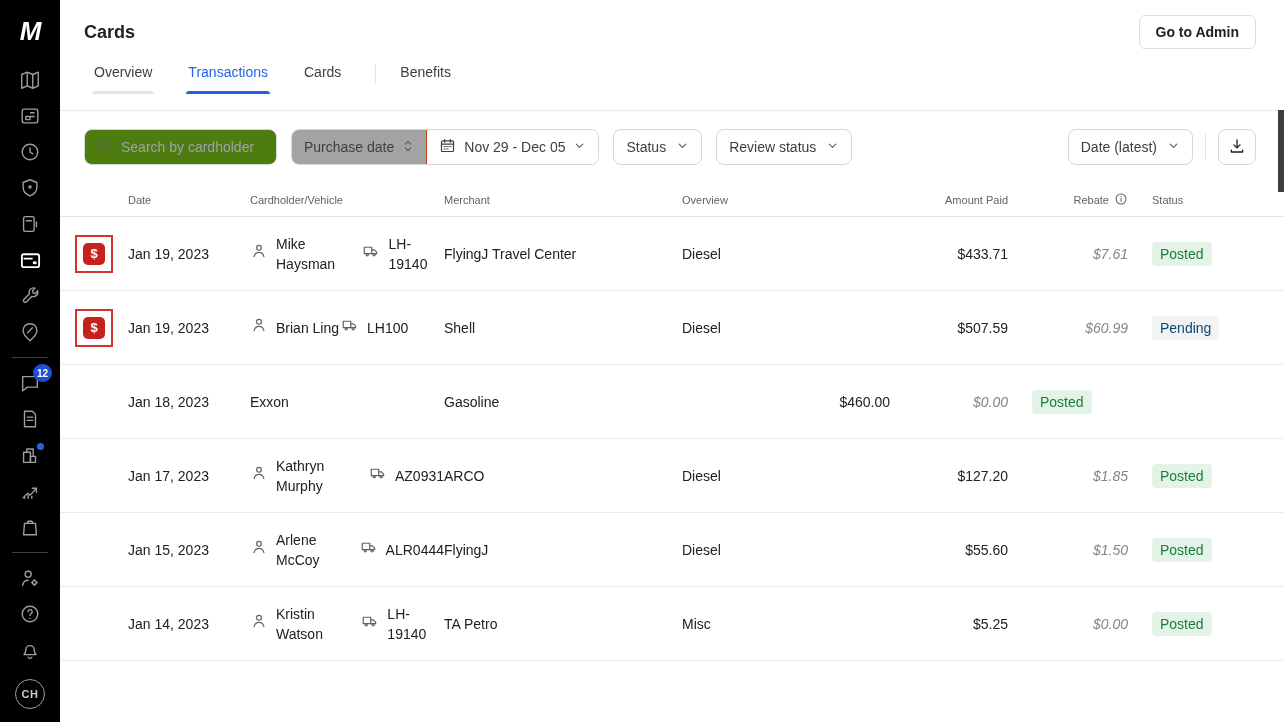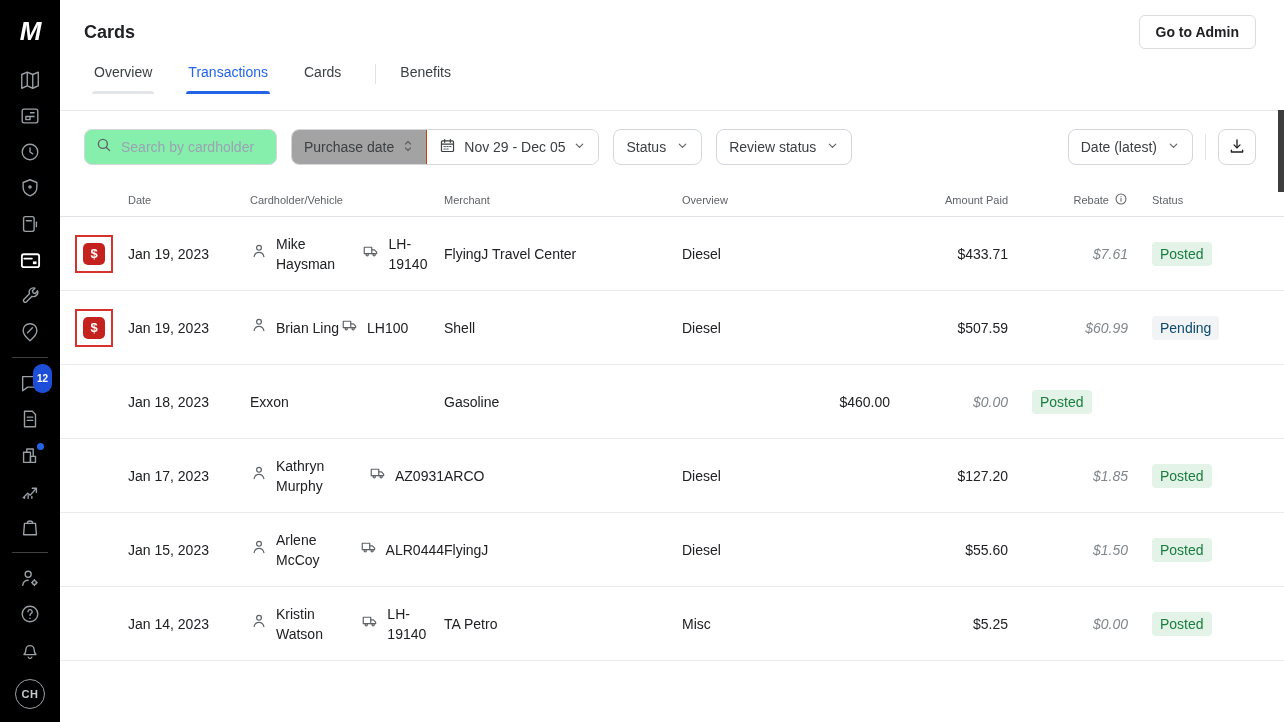--- a/index.html
+++ b/index.html
@@ -12,21 +12,21 @@
              display:flex; flex-direction:column; align-items:center; }
   .logo { height:62px; display:flex; align-items:center; justify-content:center;
           color:#fff; font-size:26px; font-weight:800; font-style:italic;
           letter-spacing:-1px; width:100%; }
   .side-icon { width:60px; height:36px; display:flex; align-items:center;
                justify-content:center; color:#9aa0a6; position:relative; cursor:pointer; }
   .side-icon svg { display:block; }
   .side-icon.active { color:#ffffff; }
   .side-divider { width:36px; height:1px; background:#3c4043; margin:7px 0; }
   .badge-count { position:absolute; top:-1px; right:8px; background:#1d4ed8; color:#fff;
-                 font-size:10px; font-weight:700; min-width:18px; height:29px; border-radius:9px;
+                 font-size:10px; font-weight:700; min-width:18px; height:18px; border-radius:9px;
                  display:flex; align-items:center; justify-content:center; padding:0 4px;margin-left:41px; }
   .blue-dot { position:absolute; top:6px; right:16px; width:7px; height:7px;
               border-radius:50%; background:#2264e5; }
   .avatar { width:30px; height:30px; border-radius:50%; border:1.5px solid #9aa0a6;
             color:#c7cacd; font-size:11px; font-weight:600; display:flex;
             align-items:center; justify-content:center; letter-spacing:.5px; }
 
   
   .main { flex:1; display:flex; flex-direction:column; position:relative; background:#fff; }
 
@@ -44,21 +44,21 @@
   .tab .underline { position:absolute; left:0; right:0; bottom:0; height:3px;
                     border-radius:3px 3px 0 0; }
   .tab.active { color:#2264e5; font-weight:500; }
   .tab.active .underline { background:#2264e5; }
   .tab.hovered .underline { background:#e3e5e8; }
   .tab-divider { width:1px; height:20px; background:#e0e3e7; margin:0 22px 16px 0; }
 
   
   .filter-bar { display:flex; align-items:center; padding:18px 28px 18px 24px; gap:14px; }
   .search-box { width:193px; height:36px; border:1px solid #d3d7dc; border-radius:8px;
-                display:flex; align-items:center; padding:0 10px; gap:8px; background:#86efac; }
+                display:flex; align-items:center; padding:0 10px; gap:8px; background:#4d7c0f; }
   .search-box input { border:none; outline:none; font-size:14px; width:100%;
                       font-family:inherit; color:#202124; background:transparent; }
   .search-box input::placeholder { color:#9aa3b2; }
   .seg-control { display:flex; height:36px; border:1px solid #d3d7dc; border-radius:8px;
                  overflow:hidden; }
   .seg { display:flex; align-items:center; gap:8px; padding:0 12px; font-size:14px;
          color:#3c4043; cursor:pointer; background:#fff; }
   .seg.first { background:#a3a3a3; border-right:1px solid #c2410c; }
   .drop-btn { height:36px; border:1px solid #d3d7dc; border-radius:8px; background:#fff;
               display:flex; align-items:center; gap:10px; padding:0 12px; font-size:14px;

